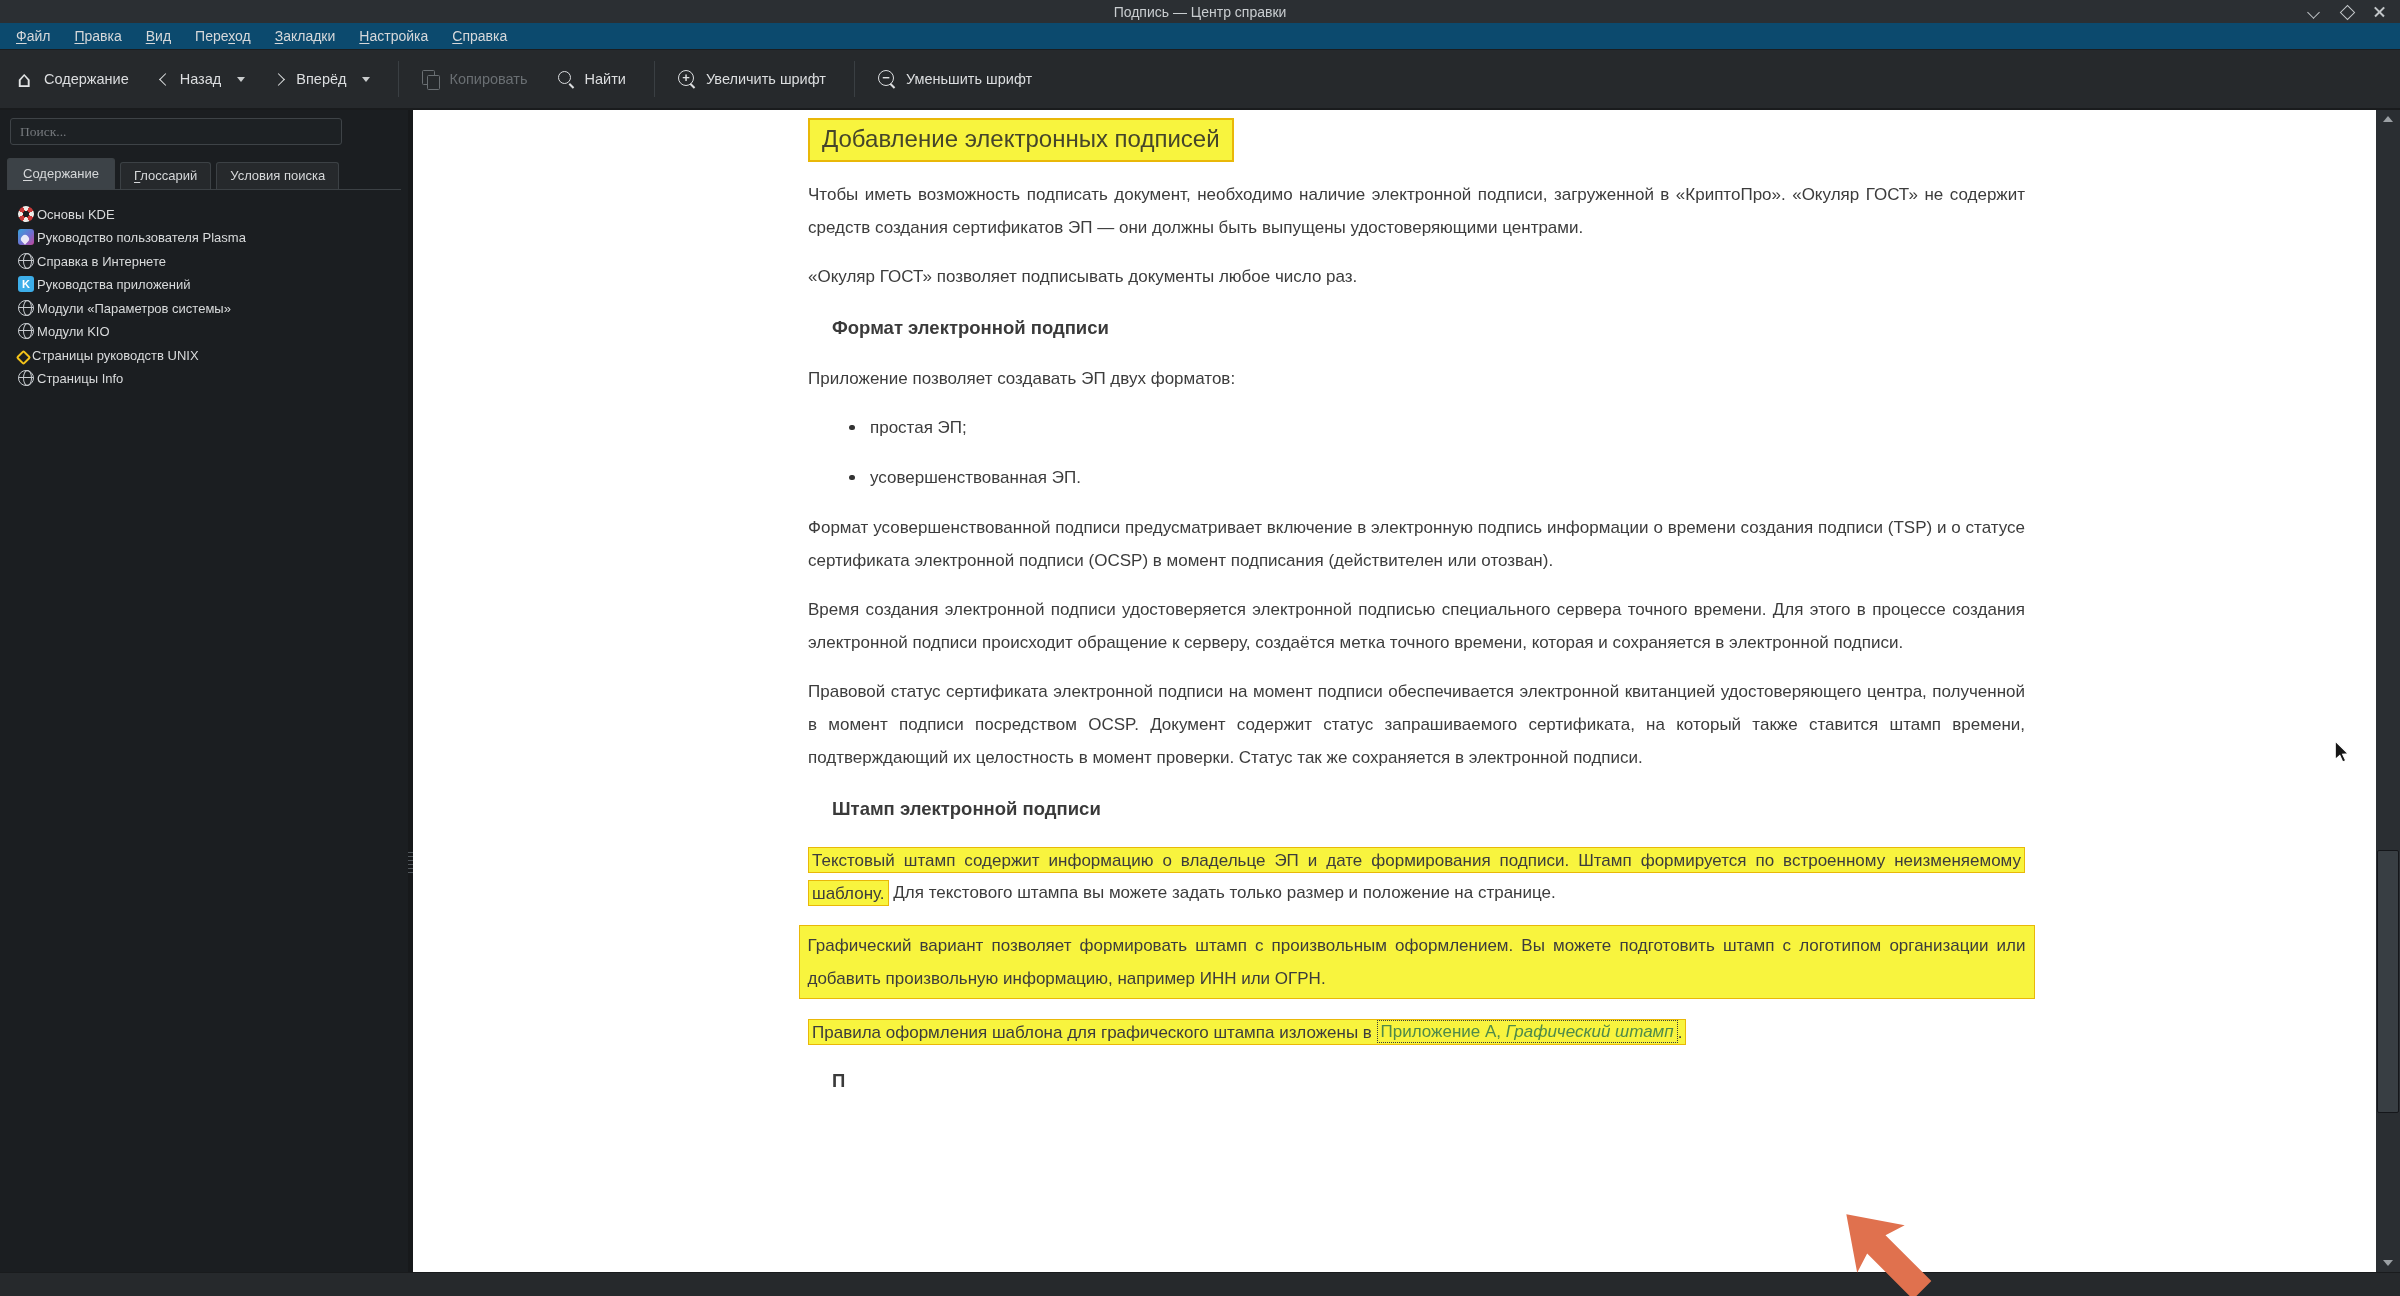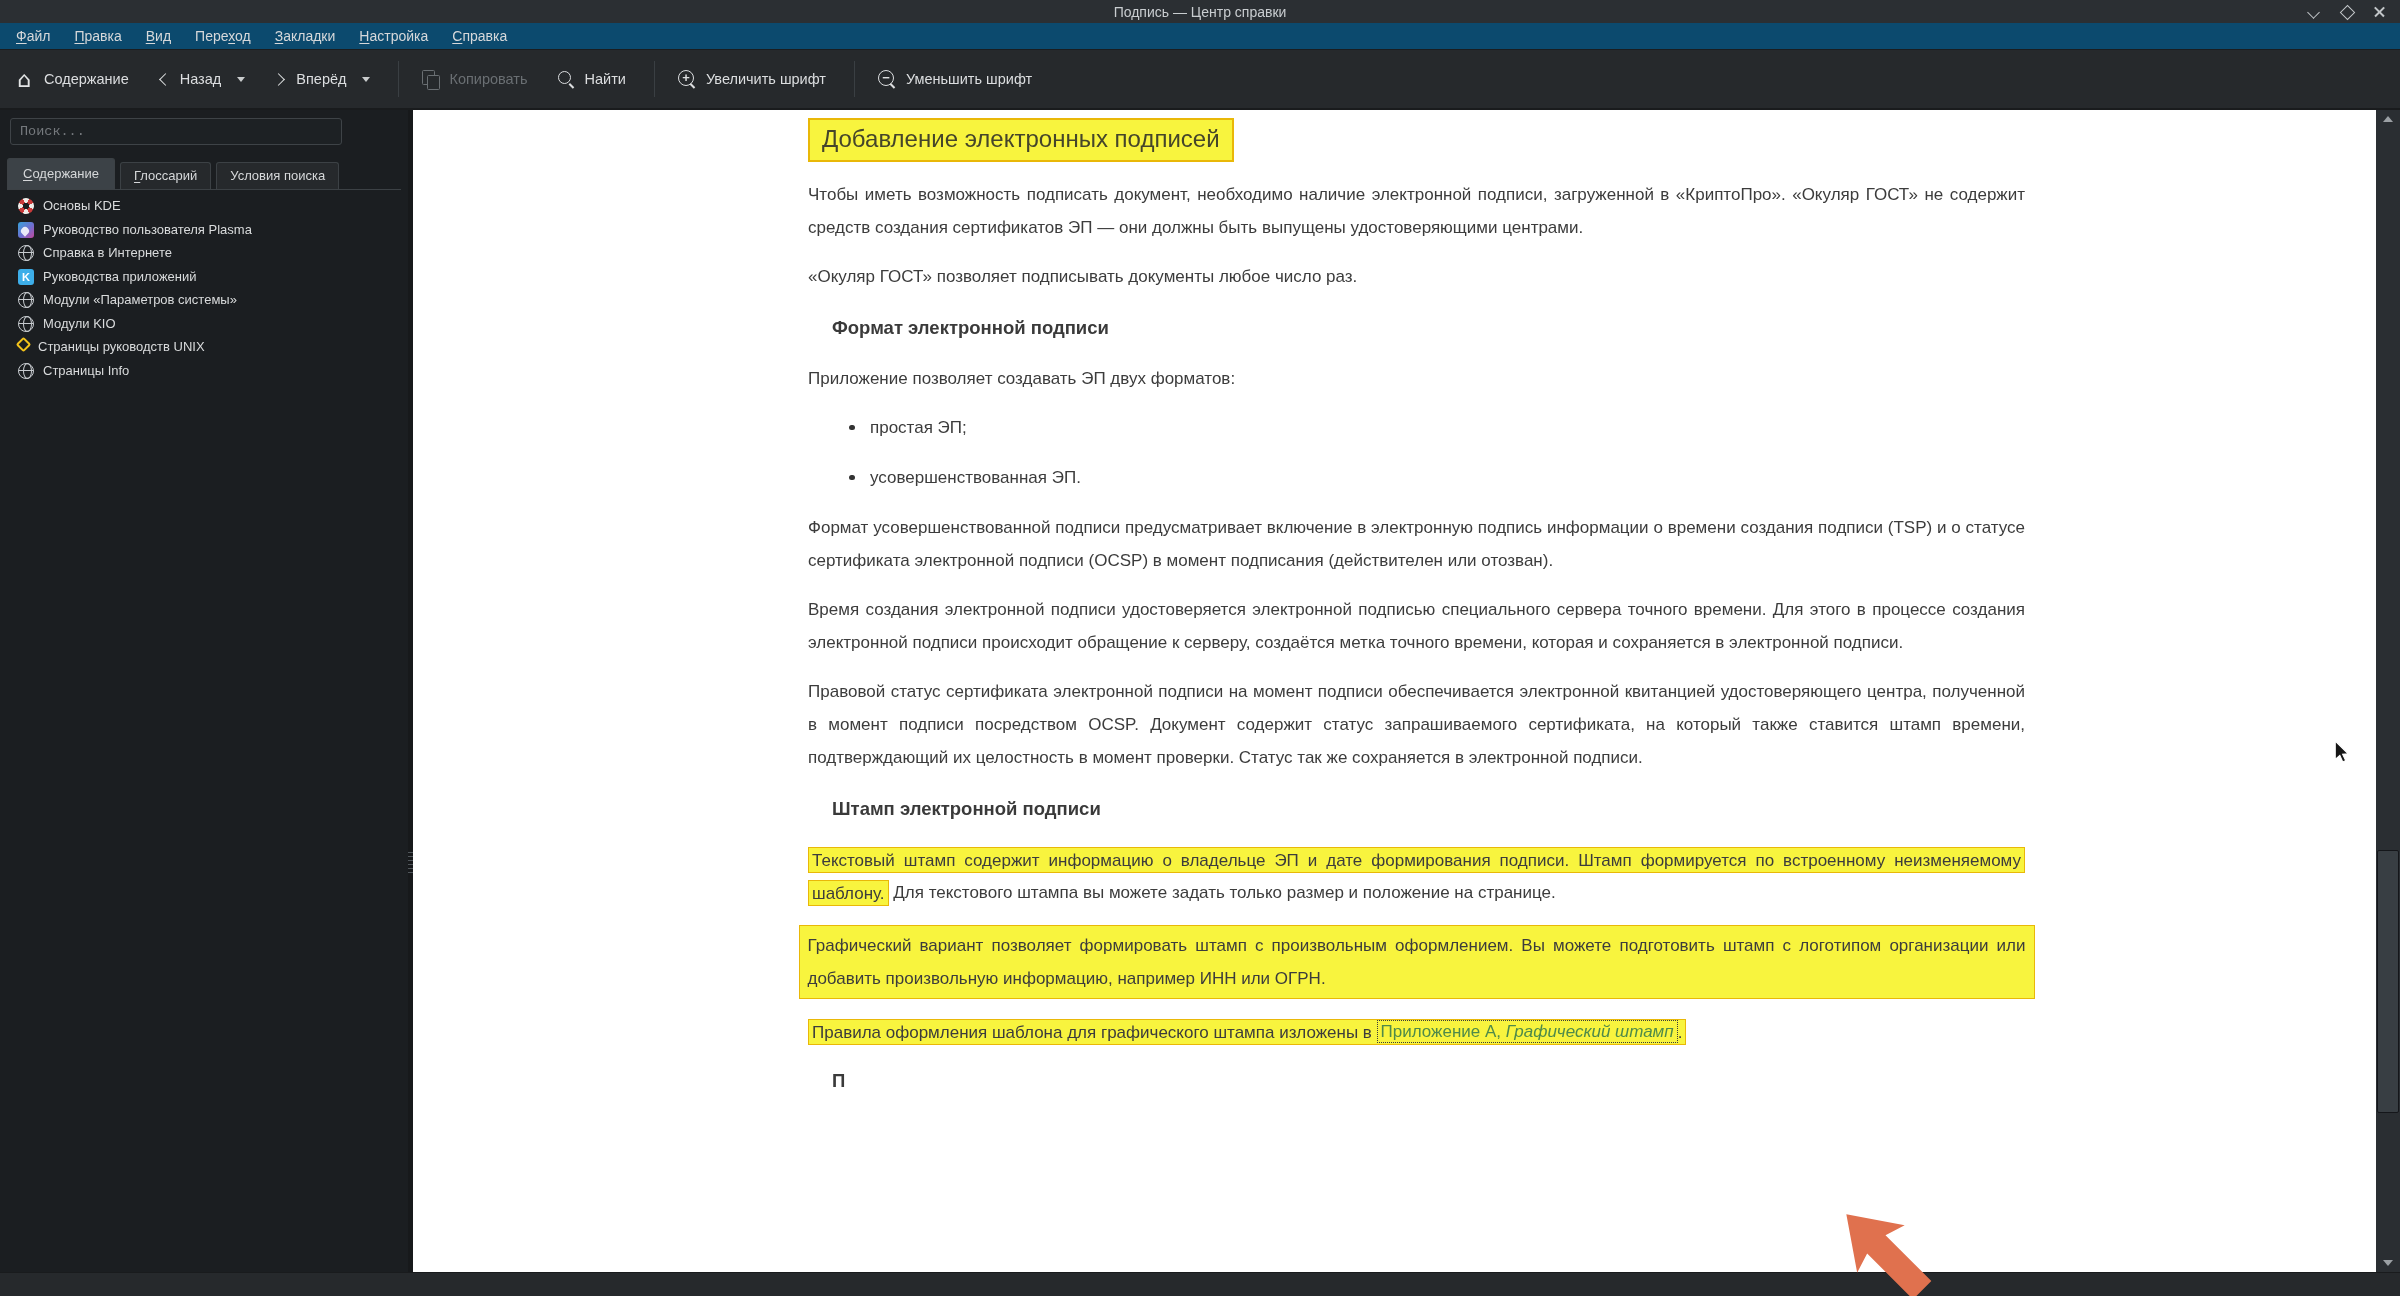--- a/index.html
+++ b/index.html
@@ -58,28 +58,28 @@
   .ic-zoomin::before,.ic-zoomout::before{position:absolute;left:1px;top:1px;width:14px;height:14px;border:1.8px solid currentColor;border-radius:50%;font-size:13px;line-height:13px;text-align:center;font-weight:bold}
   .ic-zoomin::before{content:"+"}
   .ic-zoomout::before{content:"−"}
 
   
   .main{position:absolute;left:0;top:110px;width:2400px;height:1162px}
   .bottombar{position:absolute;left:0;top:1272px;width:2400px;height:24px;background:#26292c;border-top:1px solid #191b1d}
 
   
   .sidebar{position:absolute;left:0;top:0;width:408px;height:1162px;background:#1b1e21}
-  .search{position:absolute;left:10px;top:8px;width:332px;height:27px;background:#1d2124;border:1px solid #3e4347;border-radius:3px;color:#84cc16;font-size:13.5px;font-family:Liberation Mono, monospace;padding:0 9px}
+  .search{position:absolute;left:10px;top:8px;width:332px;height:27px;background:#1d2124;border:1px solid #3e4347;border-radius:3px;color:#84cc16;font-size:13.5px;font-family:Liberation Serif, serif;padding:0 9px}
   .search::placeholder{color:#75797d}
   .tabs{position:absolute;left:7px;top:46px;width:394px;height:34px;display:flex;align-items:flex-end;gap:5px;border-bottom:1px solid #3c4145}
   .tab{background:#26292c;border:1px solid #3c4145;border-bottom:none;border-radius:3px 3px 0 0;color:#d6d8da;font-size:13px;font-family:inherit;padding:5px 13px 6px;cursor:default;white-space:nowrap}
   .tab.active{background:#3c4247;padding:7px 15px 8px}
   .tab u{text-decoration:underline;text-underline-offset:2px}
   .tree{position:absolute;left:5px;top:81px;width:398px;bottom:6px;padding-top:7px;background:#1b1e21}
-  .tree-item{display:flex;align-items:flex-start;gap:9px;height:23.5px;padding-left:13px;font-size:13px;color:#d9dbdc;cursor:default}
+  .tree-item{display:flex;align-items:flex-end;gap:3px;height:23.5px;padding-left:13px;font-size:13px;color:#d9dbdc;cursor:default}
   .ti-ic{display:inline-flex;flex:0 0 auto;width:17px;height:17px;align-items:center;justify-content:center}
 
   
   .ic-lifebuoy{width:16px;height:16px;border-radius:50%;transform:rotate(22deg);
     background:radial-gradient(circle at 50% 50%,#1b1e21 0 3px,transparent 3.3px),
     conic-gradient(#c93a3a 0 45deg,#efede9 45deg 90deg,#c93a3a 90deg 135deg,#efede9 135deg 180deg,#c93a3a 180deg 225deg,#efede9 225deg 270deg,#c93a3a 270deg 315deg,#efede9 315deg 360deg)}
   .ic-plasma{width:16px;height:16px;border-radius:3px;background:linear-gradient(135deg,#37a3dc 0%,#6f6fd0 55%,#c2479c 100%);position:relative;overflow:hidden}
   .ic-plasma::after{content:"";position:absolute;left:2.5px;bottom:2.5px;width:8px;height:8px;border-radius:50% 50% 0 50%;background:rgba(255,255,255,.85);transform:rotate(45deg)}
   .ic-globe{width:16px;height:16px;border:1.2px solid #c7cbcf;border-radius:50%;position:relative}
   .ic-globe::before{content:"";position:absolute;left:0;right:0;top:50%;border-top:1.2px solid #c7cbcf;margin-top:-.6px}

